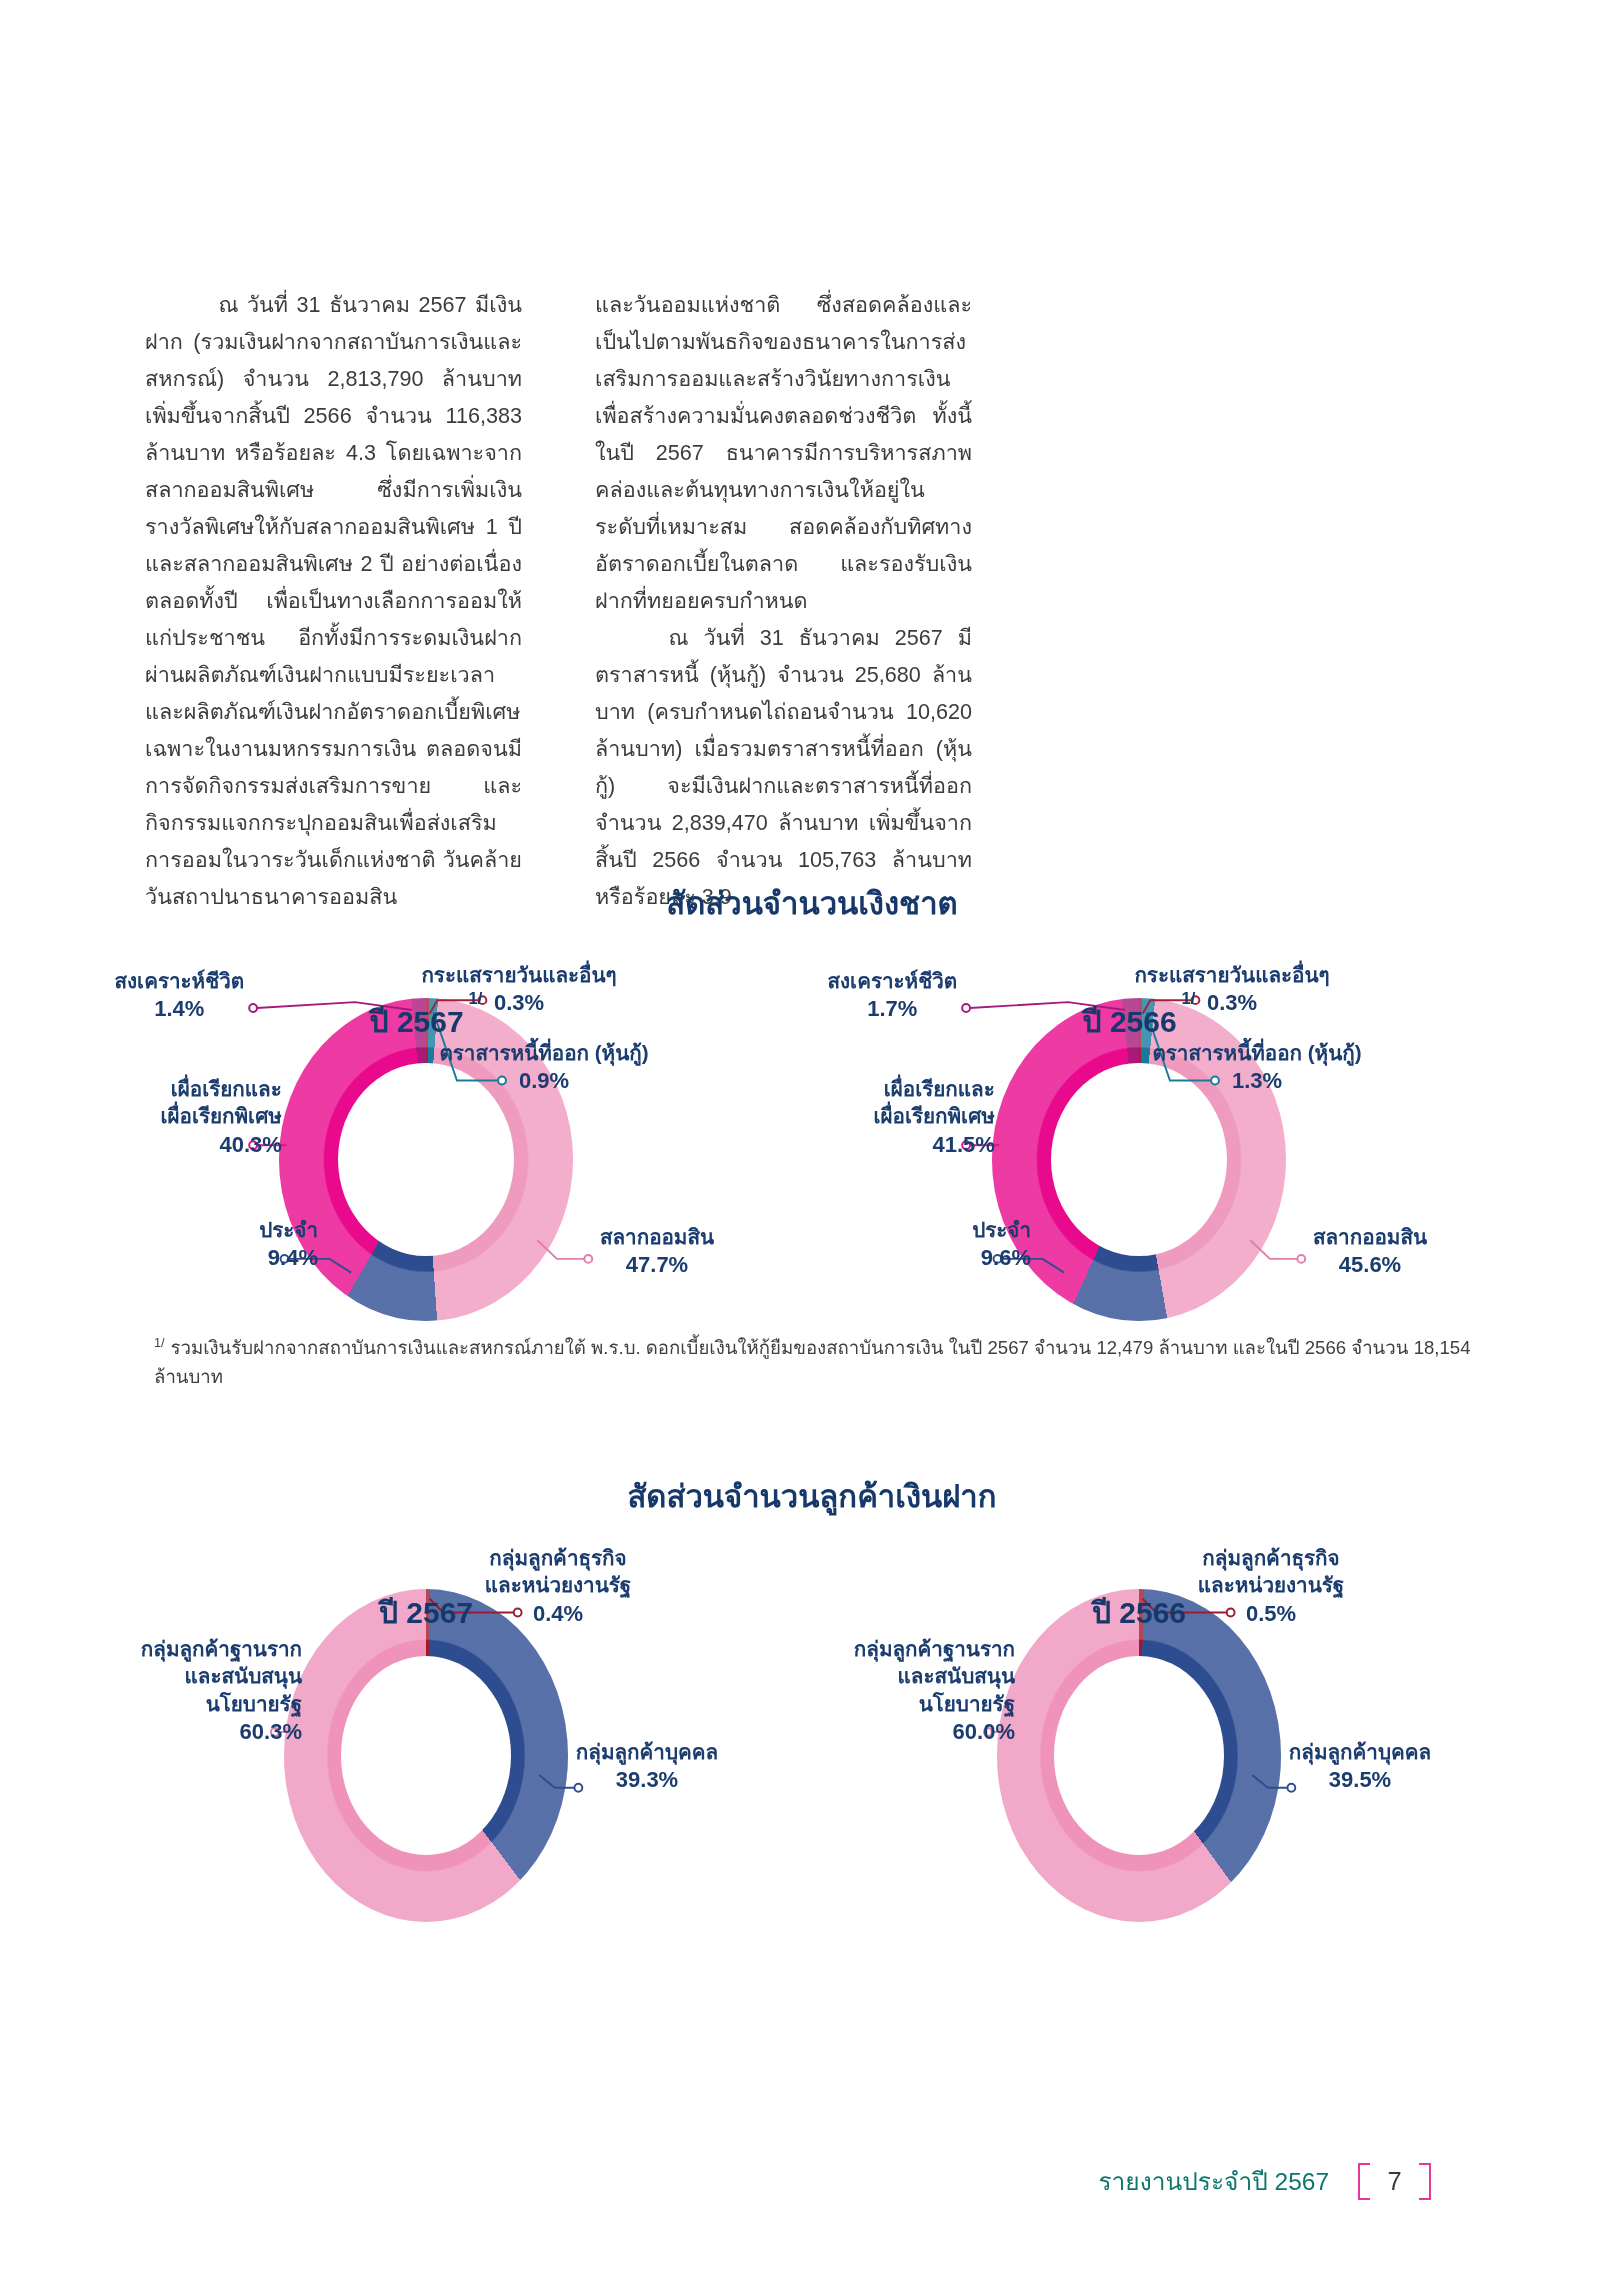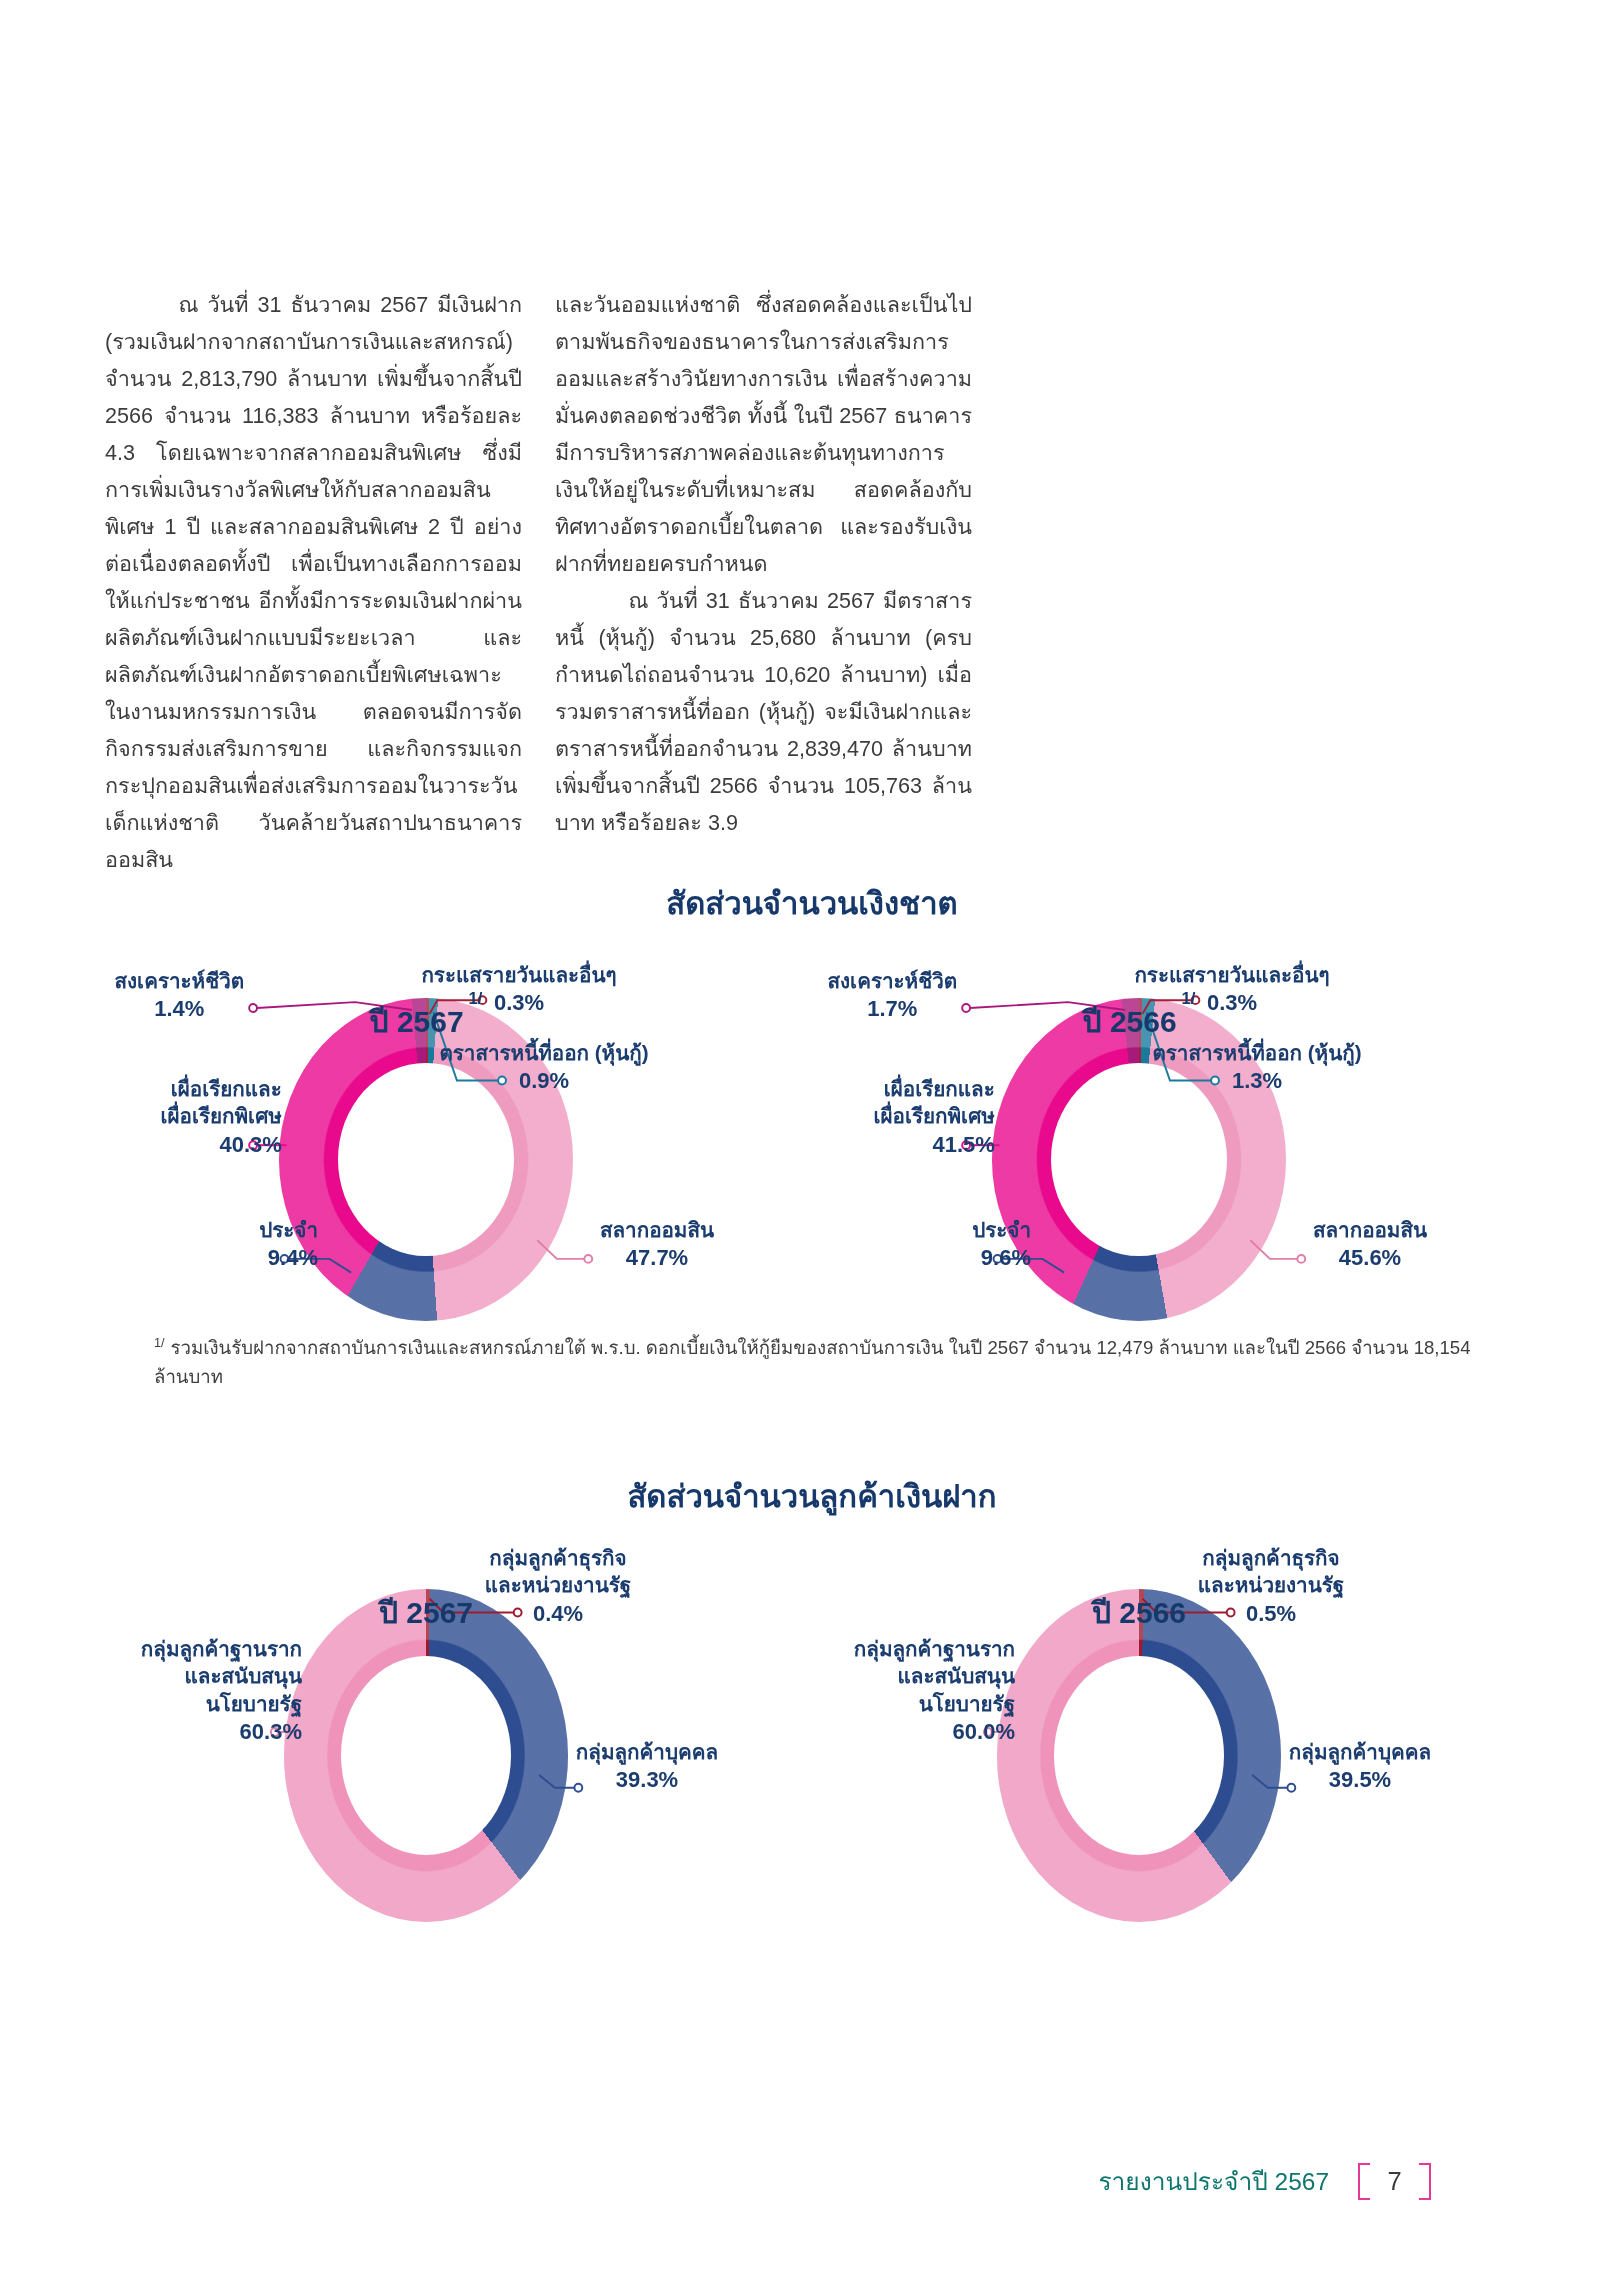--- a/index.html
+++ b/index.html
@@ -9,21 +9,21 @@
     background:#ffffff; overflow:hidden; color:#3e3e3e;
   }
   .heading {
     position:absolute; left:105px; top:218px;
     font-size:37px; font-weight:bold; color:#17386b; letter-spacing:0;
   }
   .columns {
     position:absolute; left:105px; top:286px; width:867px;
     display:flex; gap:33px;
   }
-  .col { width:417px; font-size:21.6px; line-height:37px; text-align:justify; color:#3c3c3c; }
+  .col { width:417px; font-size:21.6px; line-height:37px; text-align:justify; color:#3c3c3c;margin-left:40px; }
   .col p.indent { text-indent:3.4em; }
   .chart-title {
     position:absolute; left:98px; width:1428px; text-align:center;
     font-size:31px; font-weight:bold; color:#17386b;
   }
   .chart-row { position:absolute; left:98px; display:flex; }
   .cell { position:relative; width:713px; }
   .cell.dep { height:392px; }
   .cell.cust { height:421px; }
   .donut { position:absolute; border-radius:50%; }
@@ -47,21 +47,21 @@
   .seg-label .nm { display:block; font-size:20.6px; font-weight:bold; line-height:27.4px; }
   .seg-label .vl { display:block; font-size:22px; font-weight:bold; line-height:29px; }
   .t-c { text-align:center; }
   .t-r { text-align:right;margin-left:39px; }
   
   .dep .ls-toplft { left:7.8px;   top:7.8px;   width:147px; }
   .dep .ls-toprgt { left:284px; top:2px;   width:274px; }
   .dep .ls-right  { left:294px; top:80px;  width:304px; }
   .dep .ls-left   { left:7.8px;   top:116px; width:137px; }
   .dep .ls-botlft { left:44px;  top:257px; width:137px; }
-  .dep .ls-botrgt { left:461px; top:257px; width:196px; }
+  .dep .ls-botrgt { left:461px; top:264px; width:196px; }
   
   .cust .ls-gov   { left:323px; top:2px;   width:274px; }
   .cust .ls-grass { left:0px;   top:93px;  width:165px; }
   .cust .ls-pers  { left:441px; top:196px; width:216px; }
   .footnote {
     position:absolute; left:154px; top:1333px; width:1323px;
     font-size:18.6px; color:#3f3f3f;
   }
   .footnote sup { font-size:12.7px; margin-right:5.9px; }
   .footer {

